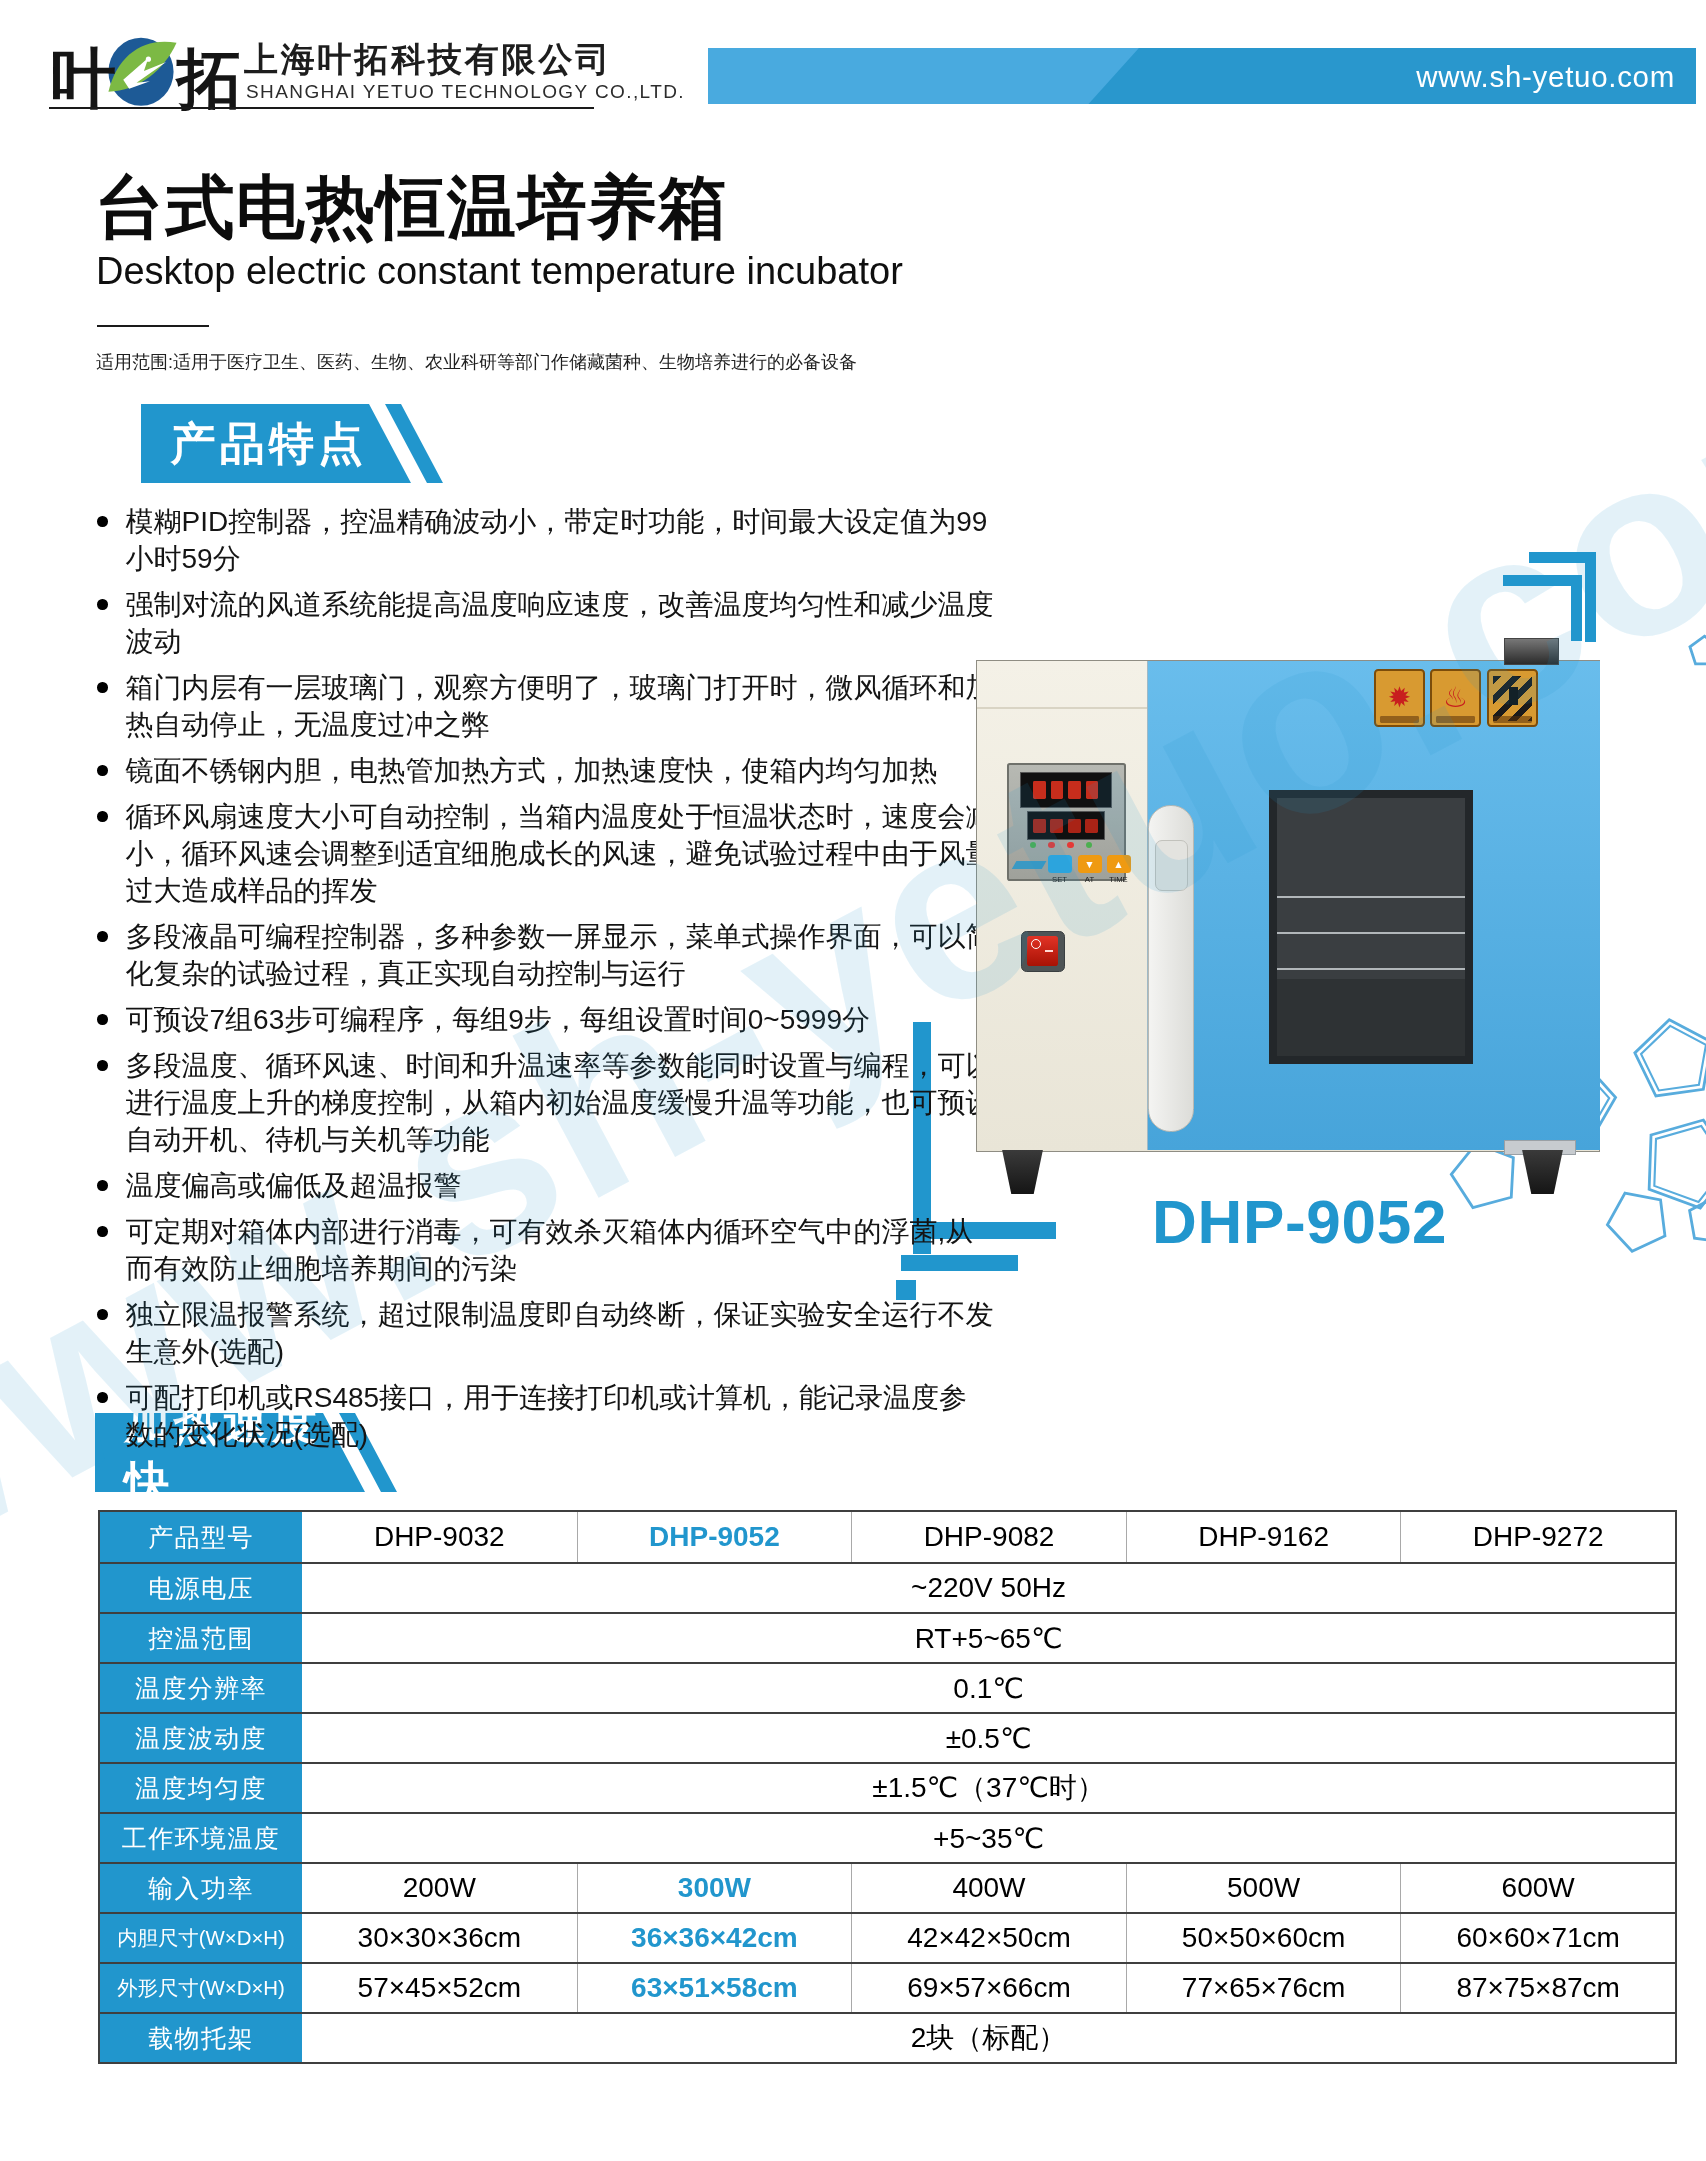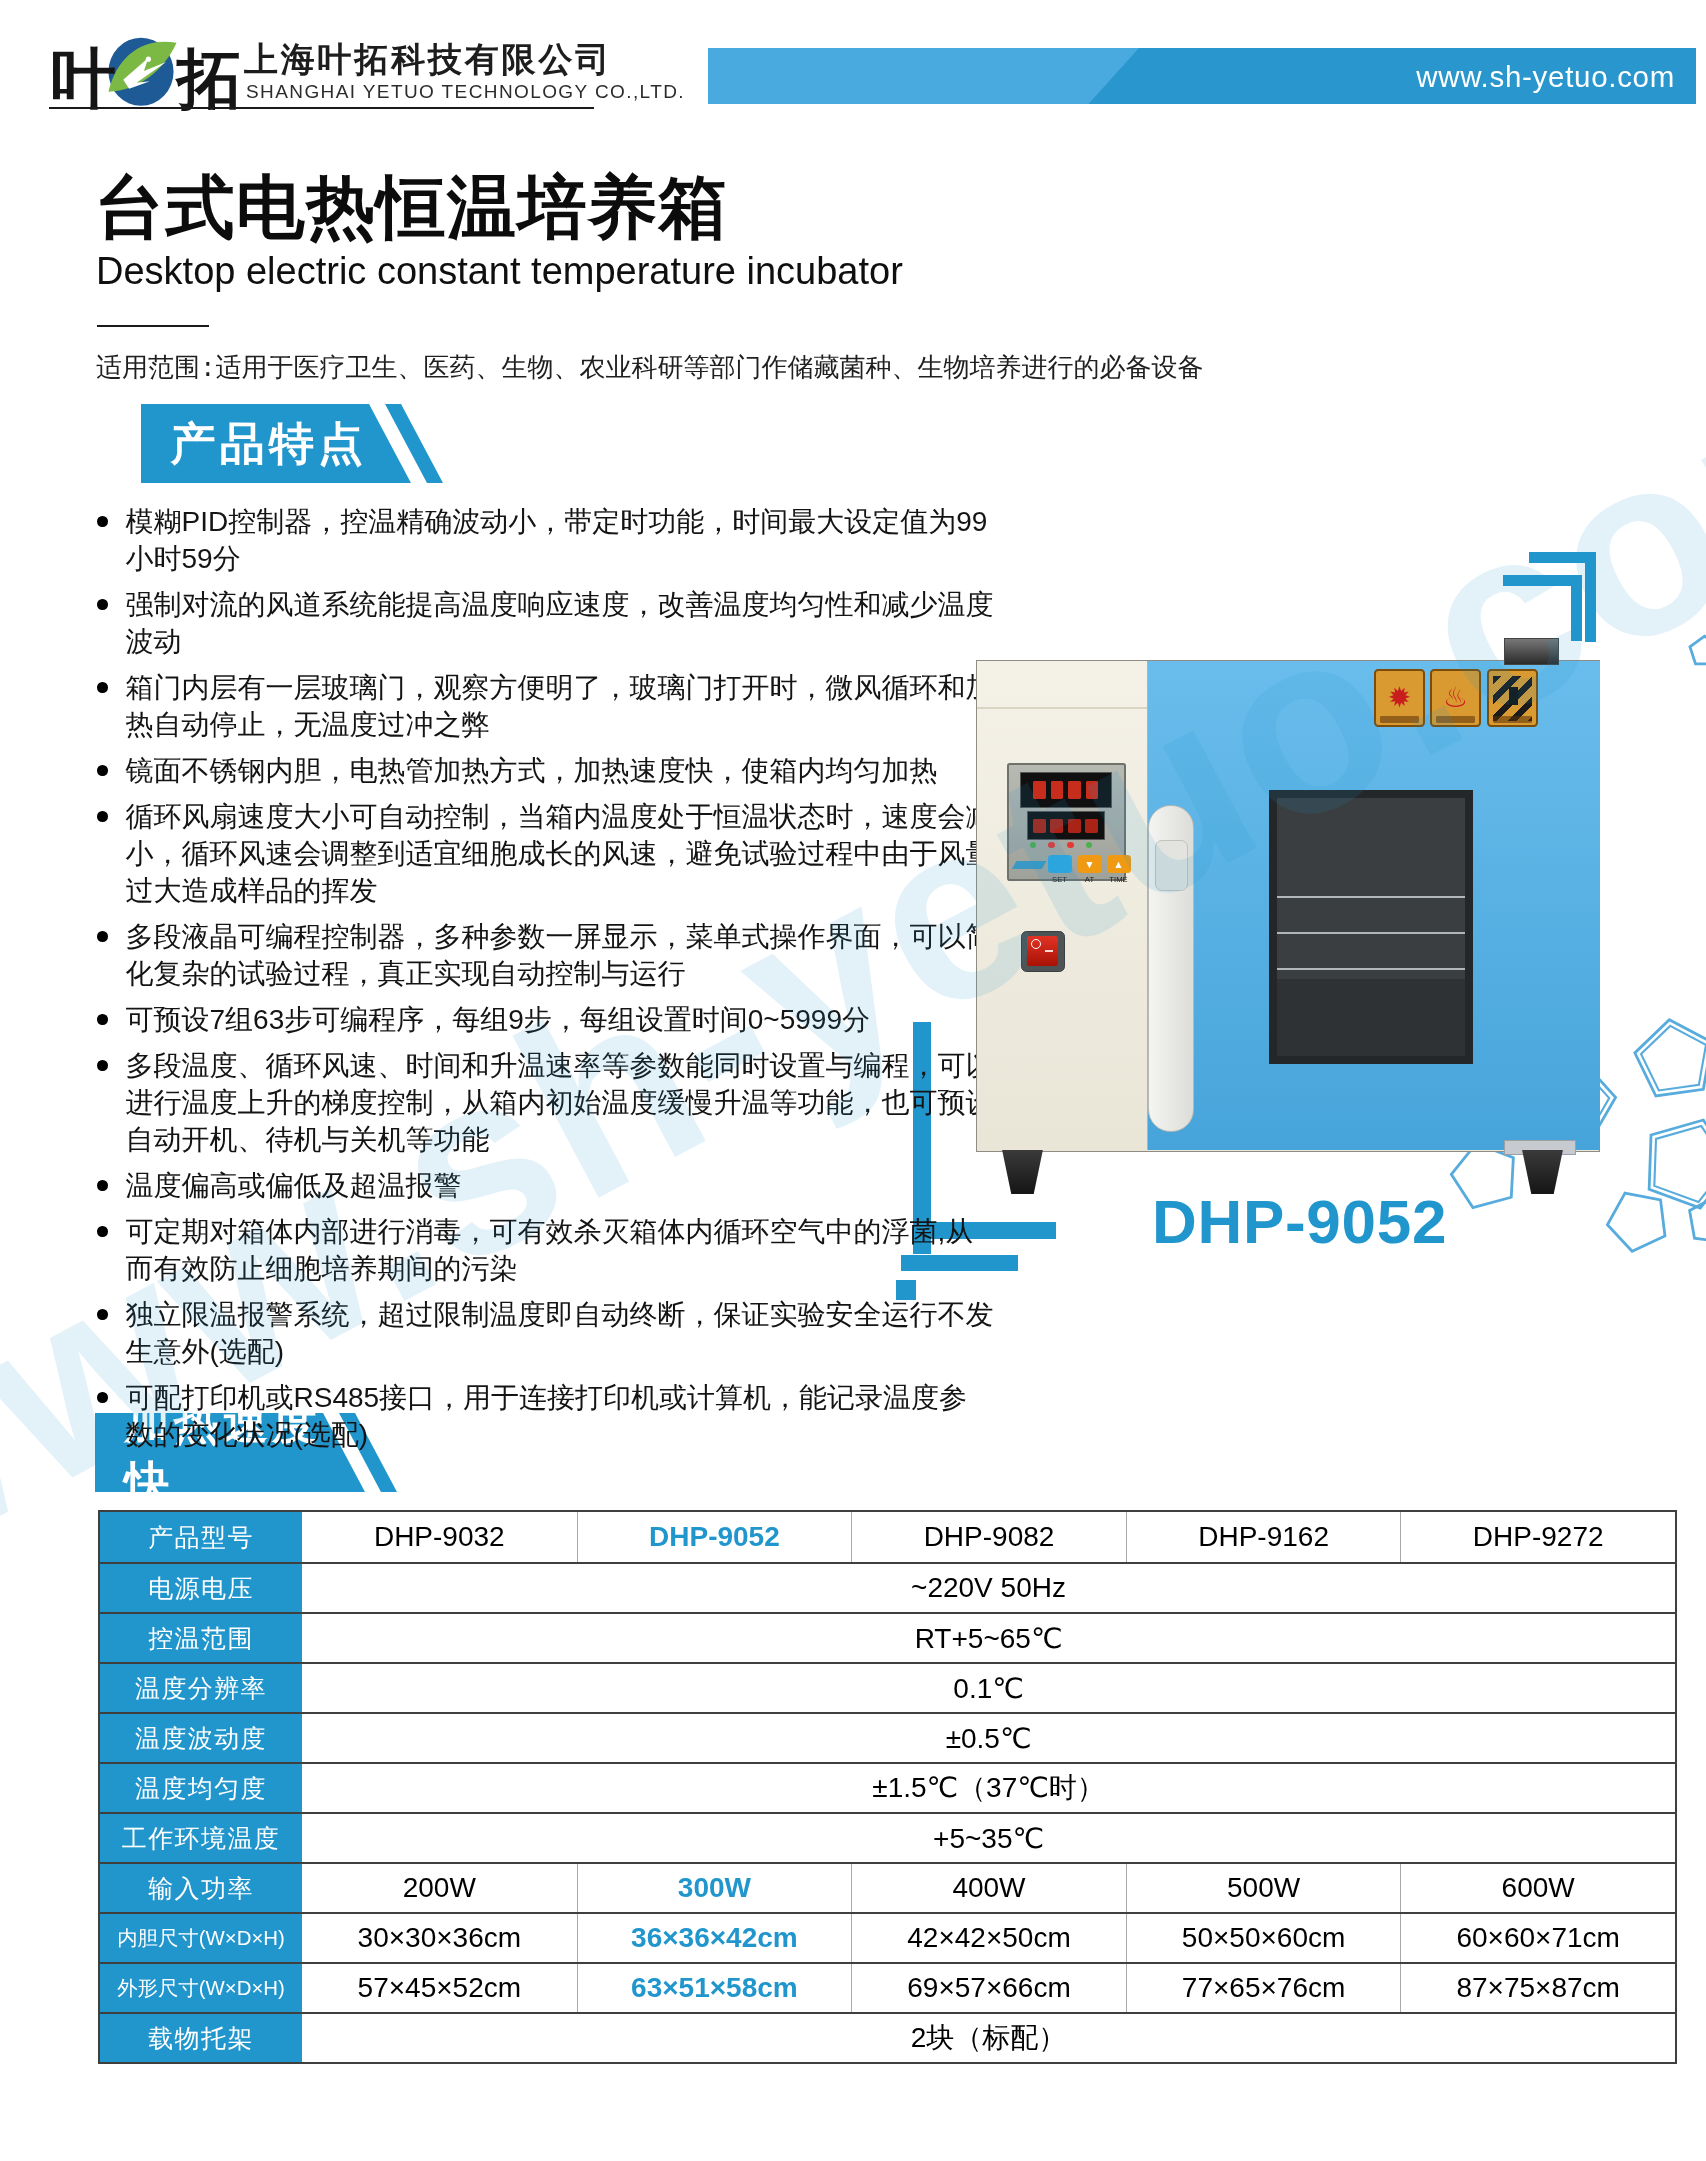--- a/index.html
+++ b/index.html
@@ -30,21 +30,21 @@
   #company-en{left:246px;top:81px;font-size:19px;color:#2c2c2c;letter-spacing:1.4px;z-index:10;}
   #header-rule{left:49px;top:107px;width:545px;height:2.1px;background:#1a1a1a;z-index:10;}
   #banner{left:708px;top:48px;width:988px;height:56px;background:var(--banner-light);overflow:hidden;z-index:10;}
   #banner .dark{position:absolute;left:376px;top:-5.6px;width:773px;height:67px;background:var(--banner-dark);transform:skewX(-42deg);transform-origin:left bottom;}
   #website{position:absolute;right:21px;top:0;height:56px;line-height:58px;color:#fff;font-size:29.5px;letter-spacing:0.7px;}
 
   
   #page-title{left:95px;top:162px;font-size:69px;font-weight:bold;color:#0c0c0c;letter-spacing:1.4px;z-index:10;}
   #page-subtitle{left:96px;top:250px;font-size:38px;color:#0f0f0f;z-index:10;}
   #title-underline{left:97px;top:325px;width:112px;height:2.1px;background:#1a1a1a;z-index:10;}
-  #scope-note{left:96px;top:350px;font-size:26px;color:#1f1f1f;z-index:10;font-family:Liberation Mono, monospace;}
+  #scope-note{left:96px;top:350px;font-size:18px;color:#1f1f1f;z-index:10;}
 
   
   .sec-head{position:absolute;left:95px;width:302px;height:79px;z-index:10;}
   .sec-box{
     position:absolute;left:0;top:0;width:270px;height:79px;background:var(--accent);
     clip-path:polygon(0 0,228px 0,270px 100%,0 100%);
     display:flex;align-items:center;padding-left:29.5px;box-sizing:border-box;
     color:#fff;font-size:45px;font-weight:bold;letter-spacing:4.2px;
   }
   .sec-stripe{position:absolute;left:244px;top:0;width:15.5px;height:79px;background:var(--accent);transform:skewX(28deg);transform-origin:left top;}

